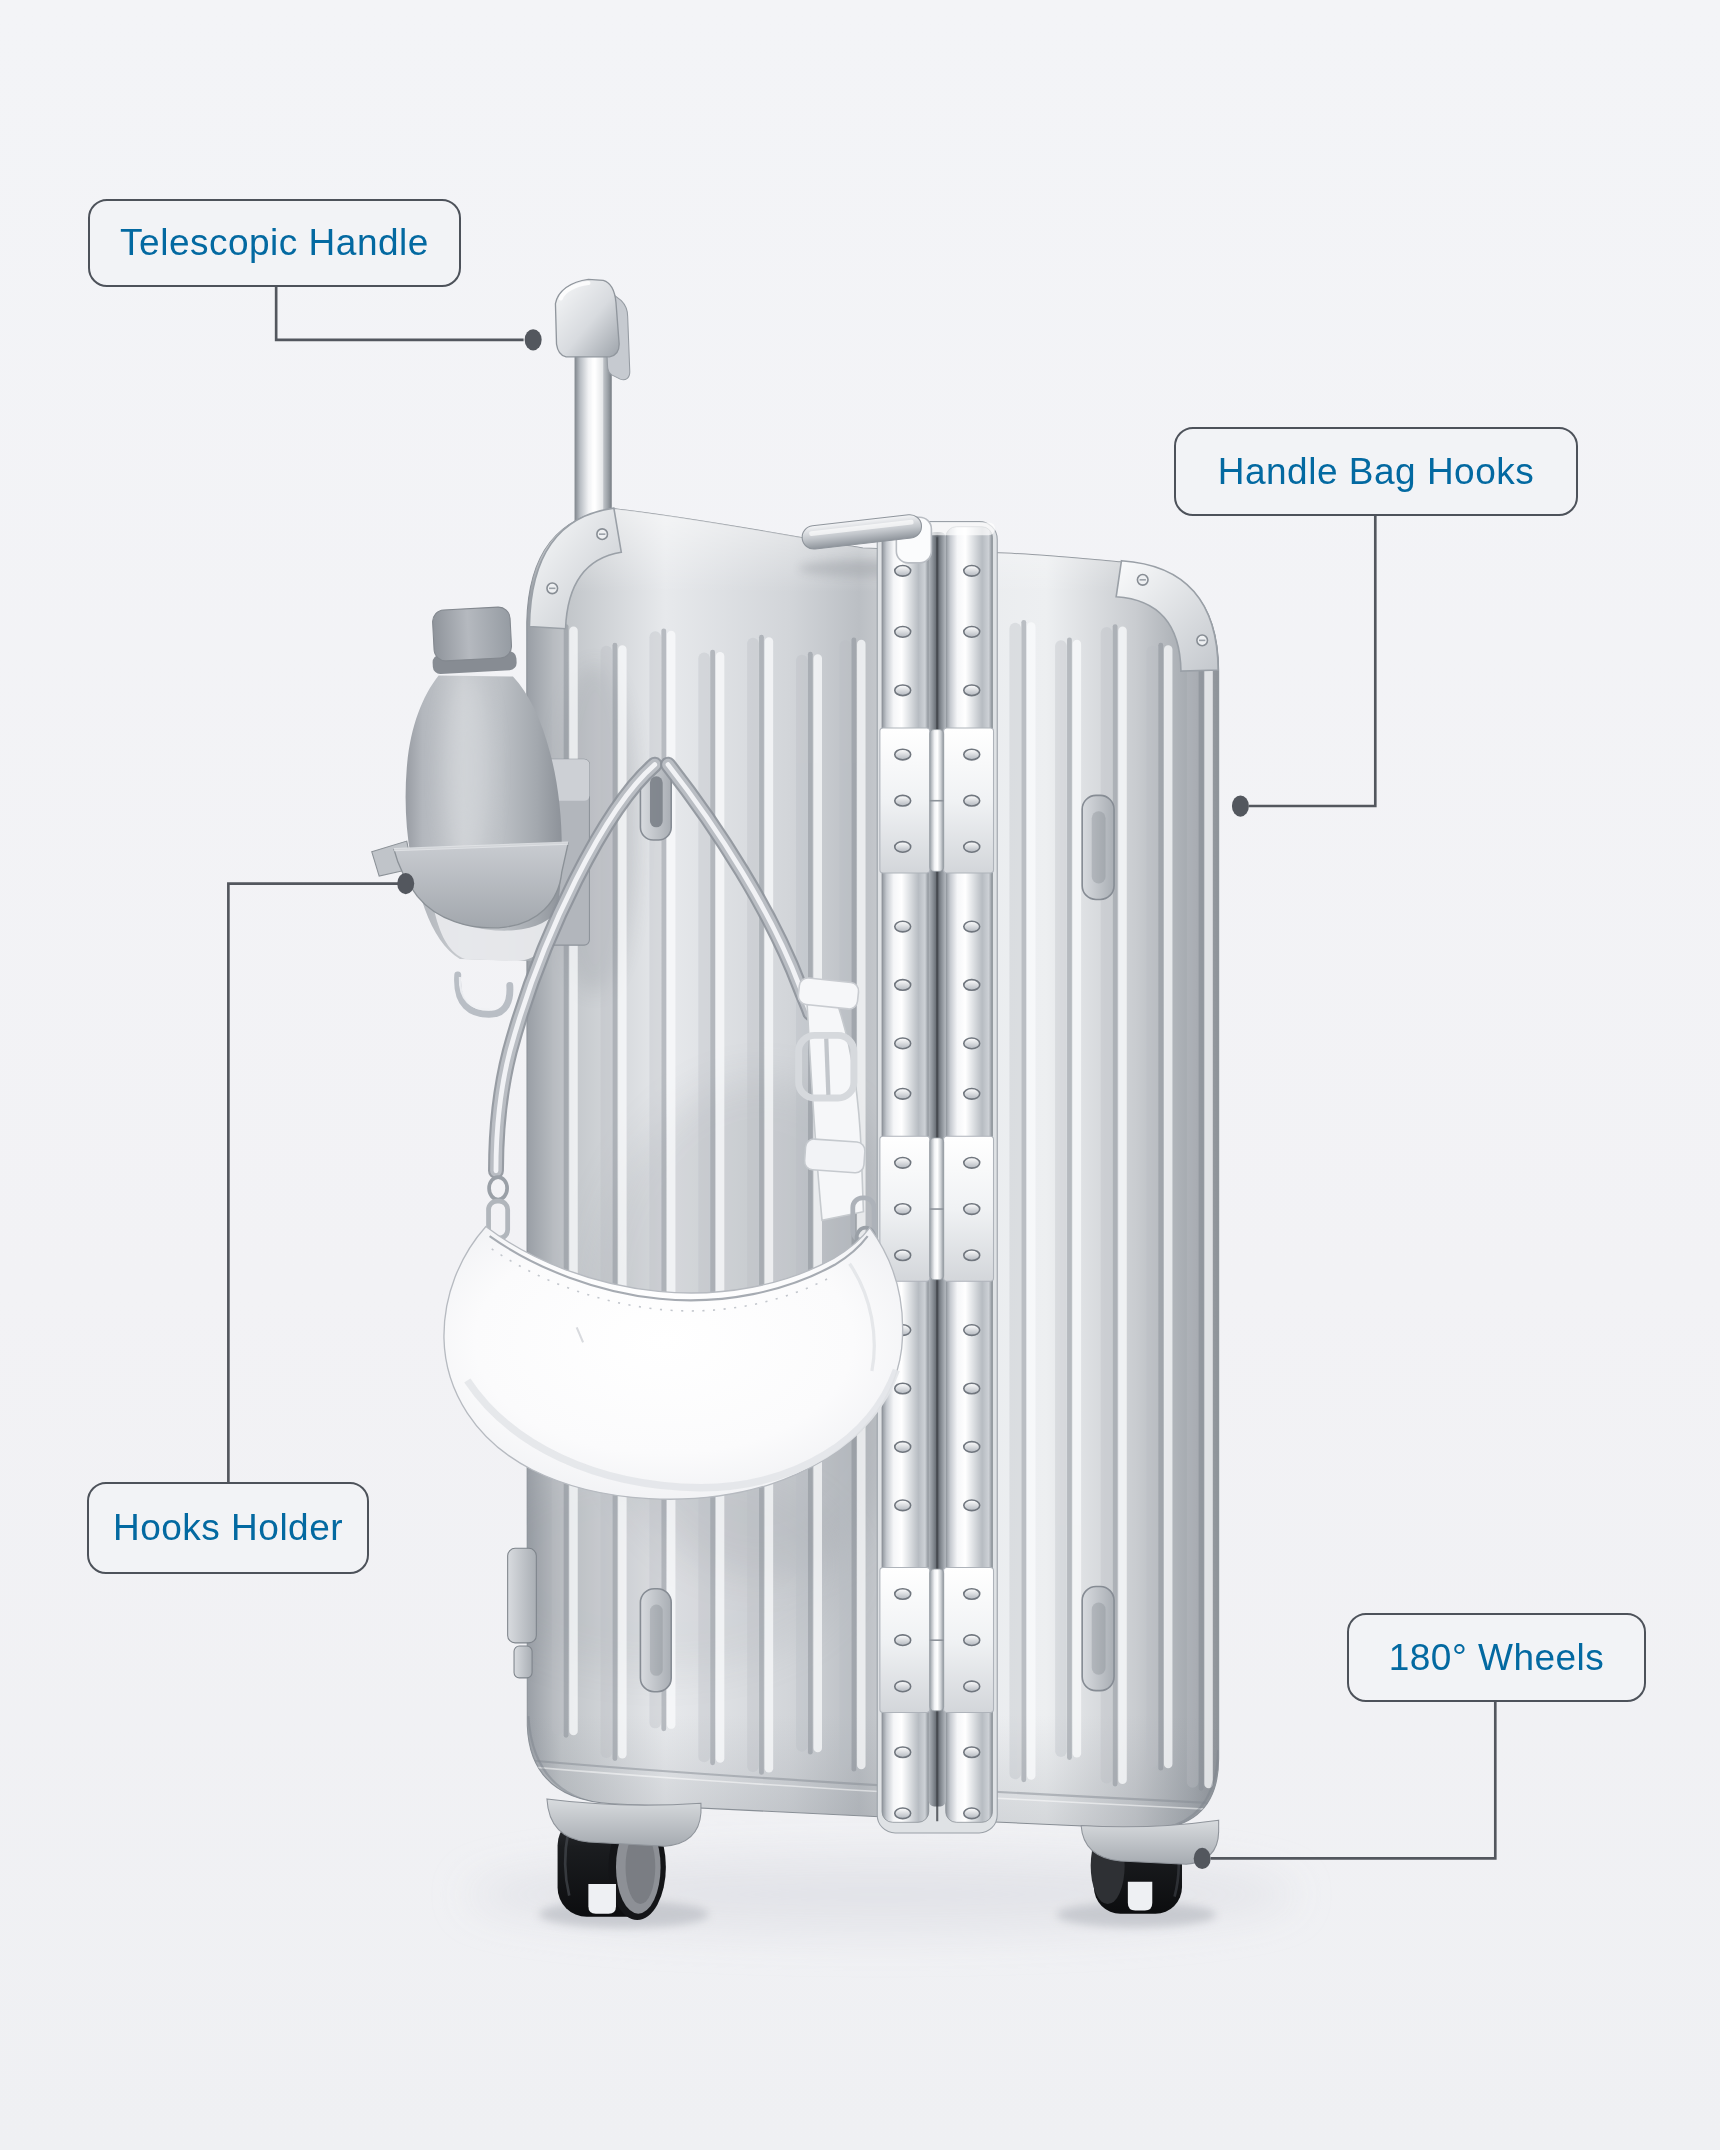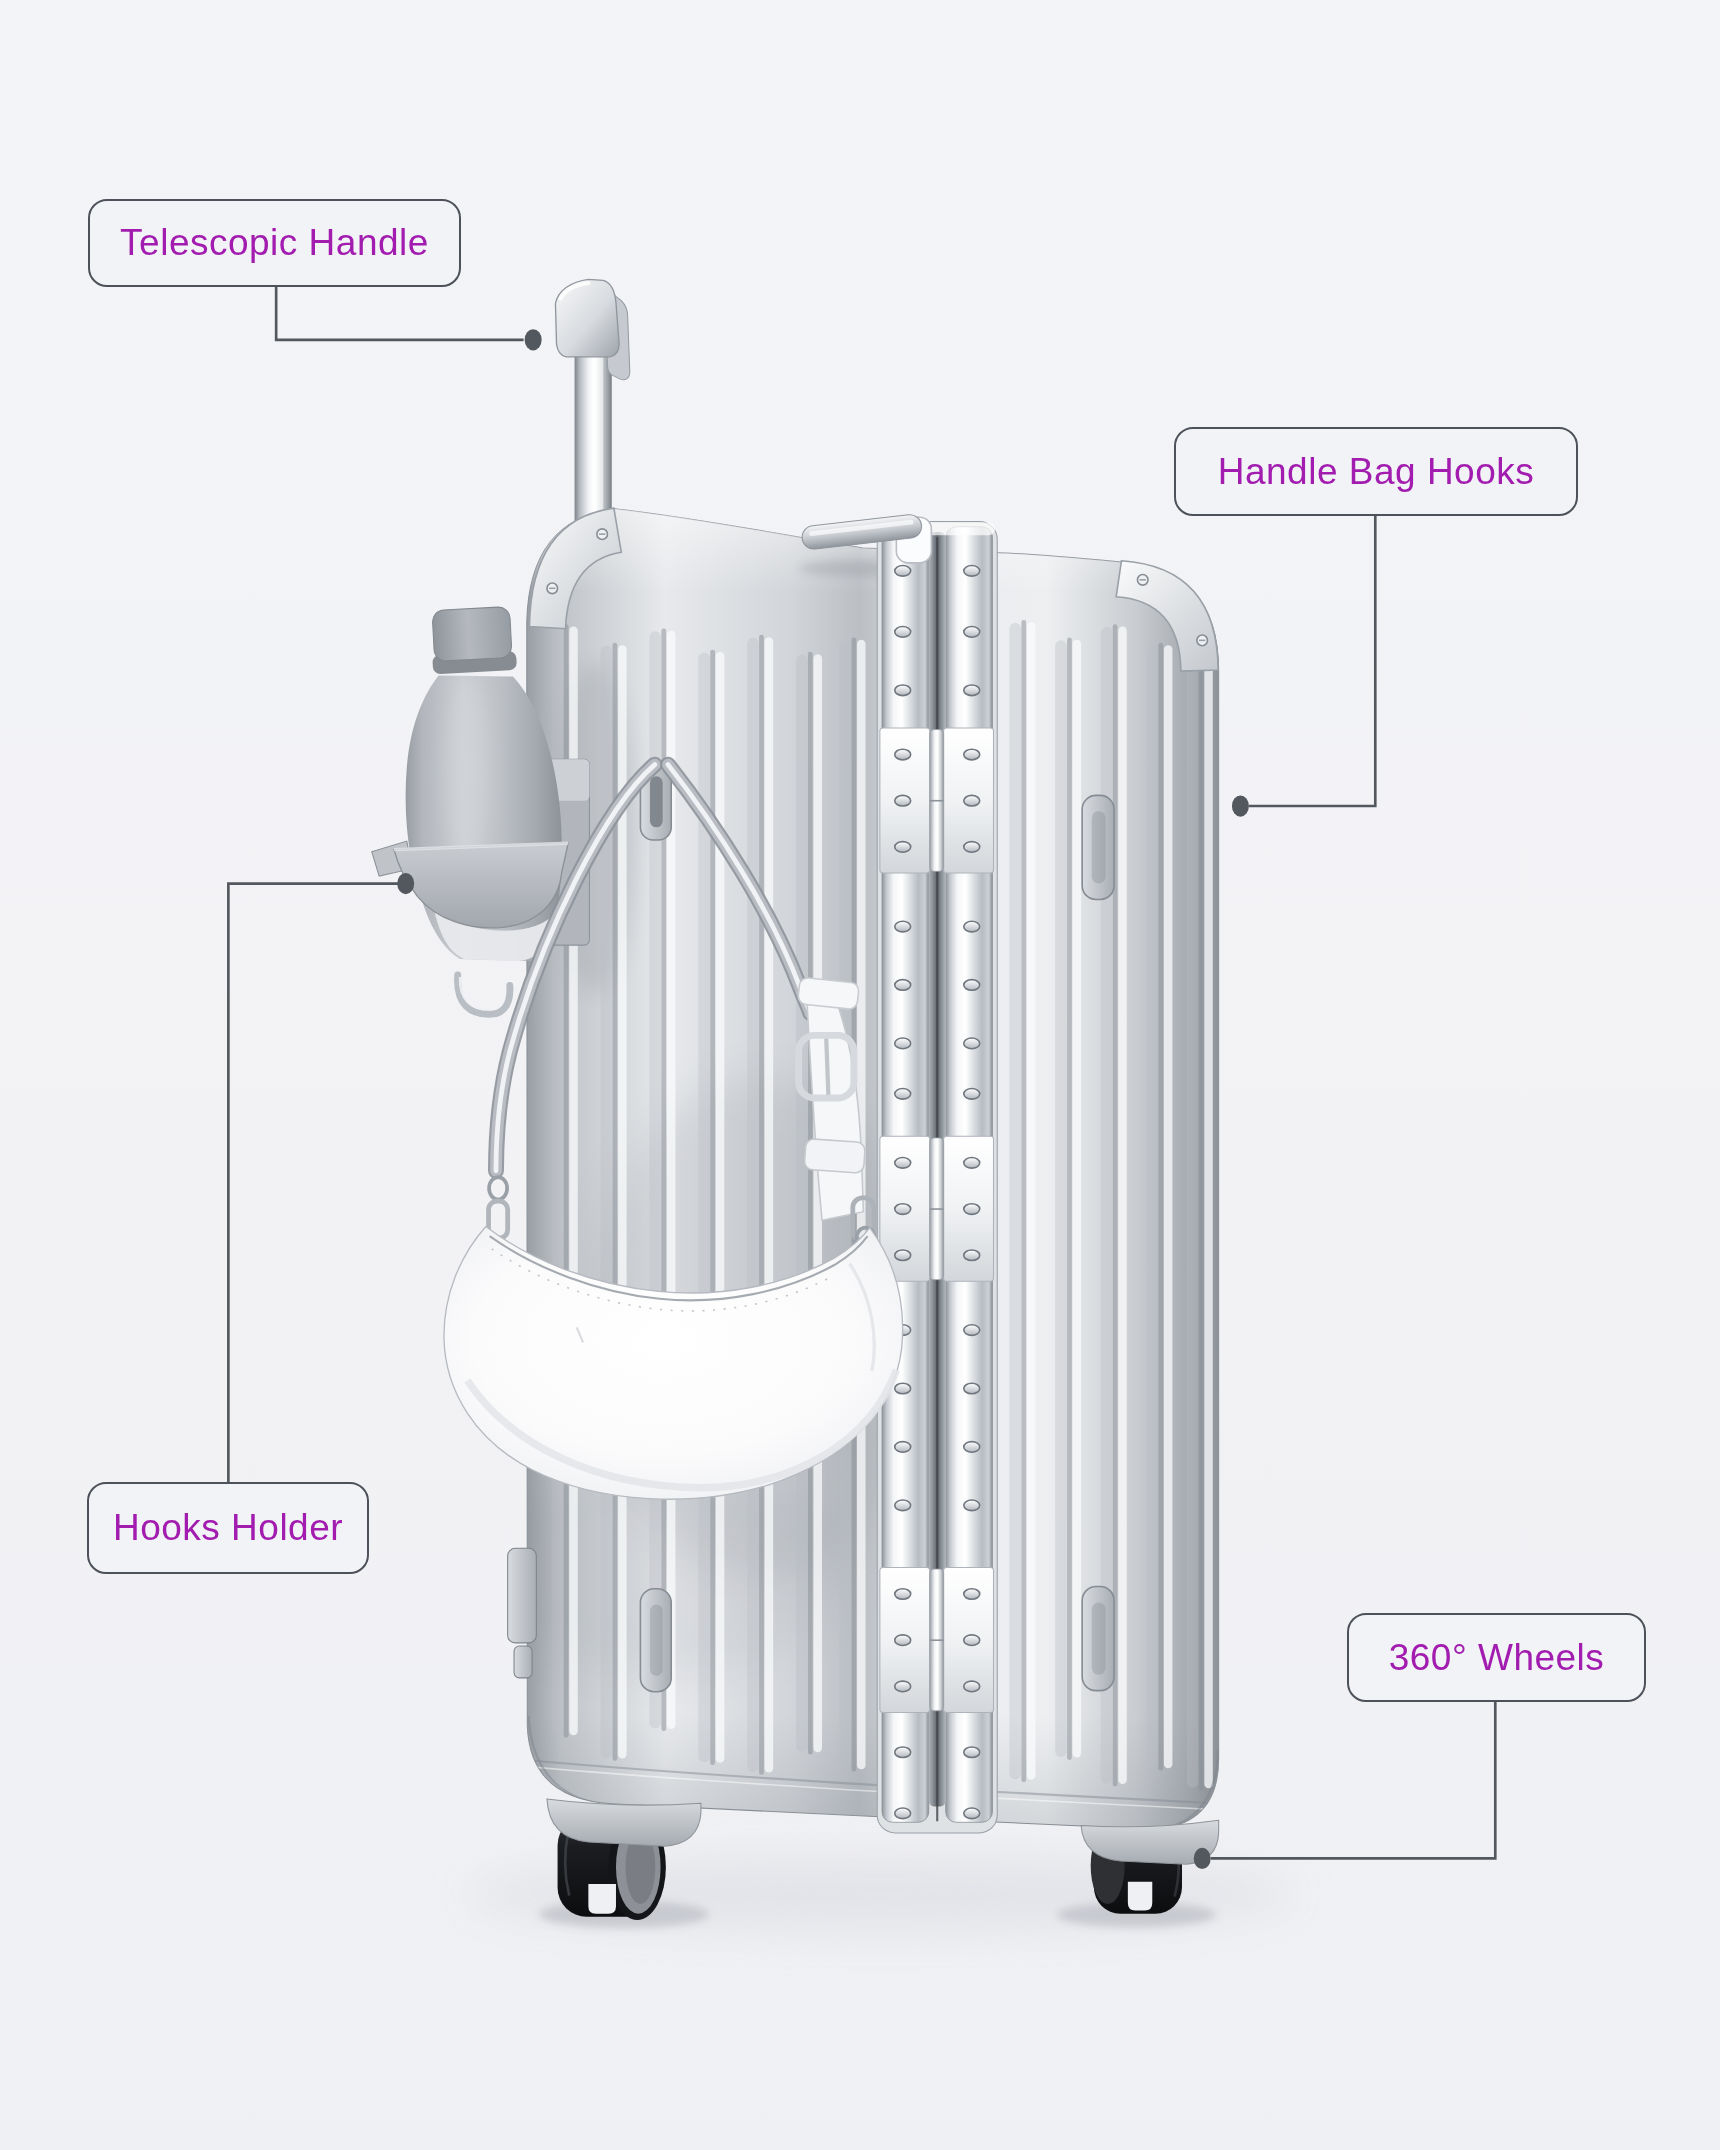--- a/index.html
+++ b/index.html
@@ -5,21 +5,21 @@
   html,body{margin:0;padding:0;}
   body{background:#e8e8ec;font-family:"Liberation Sans",sans-serif;}
   #stage{
     position:relative;width:1721px;height:2151px;overflow:hidden;
     background:linear-gradient(180deg,#f3f4f7 0%,#f2f2f5 60%,#eff0f3 100%);
   }
   #art{position:absolute;left:0;top:0;width:100%;height:100%;display:block;}
   .callout{
     position:absolute;display:flex;align-items:center;justify-content:center;
     border:2.1px solid #4d525a;border-radius:19px;background:#f2f3f6;
-    color:#a21caf;font-size:37px;font-weight:500;letter-spacing:0.5px;
+    color:#0369a1;font-size:37px;font-weight:500;letter-spacing:0.5px;
     font-family:"Liberation Sans",sans-serif;white-space:nowrap;z-index:3;
   }
   #callout-telescopic-handle{left:88px;top:199px;width:369px;height:84px;}
   #callout-durable-bag-hooks{left:1174px;top:427px;width:400px;height:85px;}
   #callout-bottle-holder{left:87px;top:1482px;width:278px;height:88px;}
   #callout-wheels{left:1347px;top:1613px;width:295px;height:85px;}
 </style>
 </head>
 <body>
 
@@ -482,15 +482,15 @@
       <ellipse cx="1004" cy="640" rx="16" ry="20"></ellipse>
       <ellipse cx="2336" cy="1518" rx="16" ry="20"></ellipse>
       <ellipse cx="764" cy="1664" rx="16" ry="20"></ellipse>
       <ellipse cx="2264" cy="3500" rx="16" ry="20"></ellipse>
     </g>
   </svg>
 
   <div class="callout" id="callout-telescopic-handle">Telescopic Handle</div>
   <div class="callout" id="callout-durable-bag-hooks">Handle Bag Hooks</div>
   <div class="callout" id="callout-bottle-holder">Hooks Holder</div>
-  <div class="callout" id="callout-wheels">360° Wheels</div>
+  <div class="callout" id="callout-wheels">180° Wheels</div>
 </div>
 
 
 </body></html>

